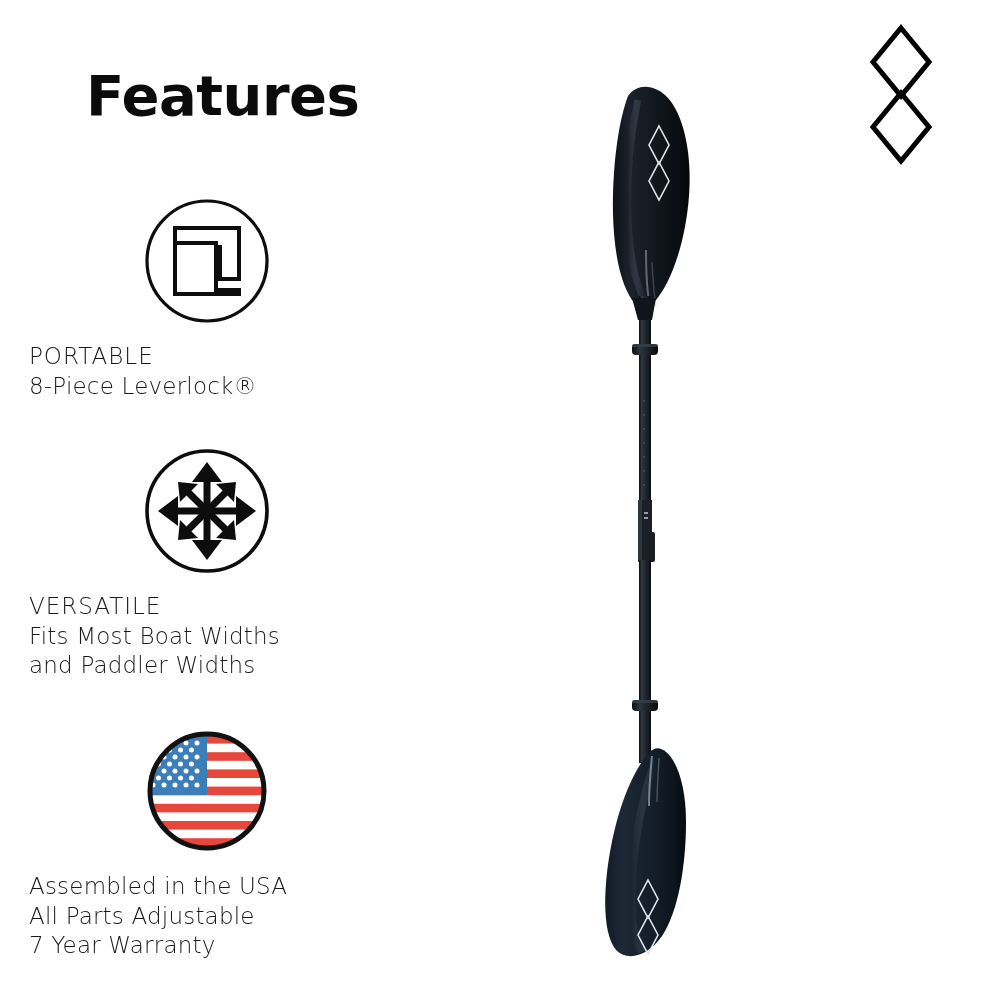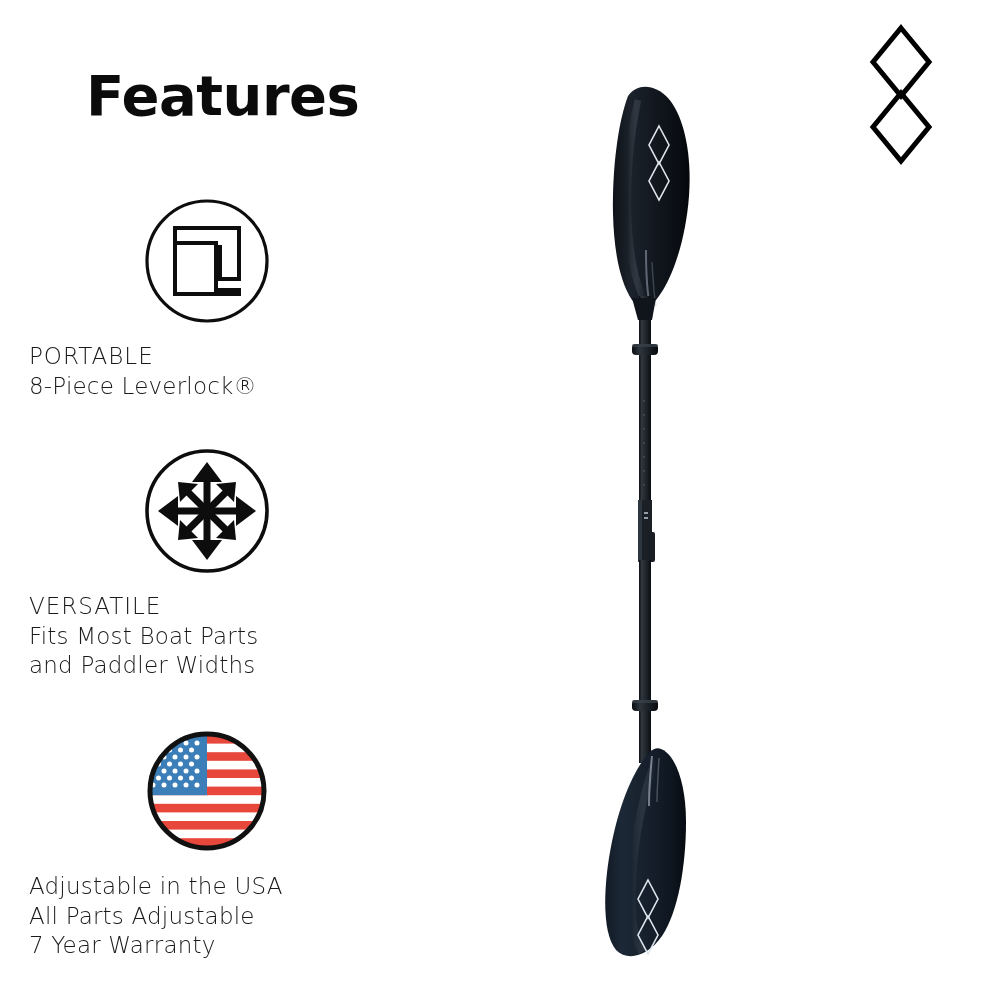--- a/index.html
+++ b/index.html
@@ -140,21 +140,21 @@
 
           <polygon points="34,34 54,36 36,54"></polygon>
           <polygon points="92,34 90,54 72,36"></polygon>
           <polygon points="34,92 36,72 54,90"></polygon>
           <polygon points="92,92 72,90 90,72"></polygon>
         </g>
       </svg>
     </div>
     <div class="feature-text">
       <span class="feature-title">VERSATILE</span>
-      <span class="feature-line">Fits Most Boat Parts</span>
+      <span class="feature-line">Fits Most Boat Widths</span>
       <span class="feature-line">and Paddler Widths</span>
     </div>
   </div>
 
   <div class="feature feature-3">
     <div class="feature-icon-wrap">
       <svg width="126" height="126" viewBox="0 0 126 126" fill="none" aria-hidden="true">
         <defs>
           <clipPath id="flagClip">
             <circle cx="63" cy="63" r="56"></circle>
@@ -207,21 +207,21 @@
                 <circle cx="31" cy="57" r="2.5"></circle>
                 <circle cx="42" cy="57" r="2.5"></circle>
                 <circle cx="53" cy="57" r="2.5"></circle>
             </g>
           </g>
         </g>
         <circle cx="63" cy="63" r="57" stroke="#111111" stroke-width="5" fill="none"></circle>
       </svg>
     </div>
     <div class="feature-text">
-      <span class="feature-line">Adjustable in the USA</span>
+      <span class="feature-line">Assembled in the USA</span>
       <span class="feature-line">All Parts Adjustable</span>
       <span class="feature-line">7 Year Warranty</span>
     </div>
   </div>
 
   <div class="paddle">
     <svg width="200" height="1000" viewBox="0 0 200 1000" fill="none" aria-hidden="true">
       <defs>
         <linearGradient id="bladeTopGrad" x1="0" y1="0" x2="1" y2="0">
           <stop offset="0%" stop-color="#0e1218"></stop>

